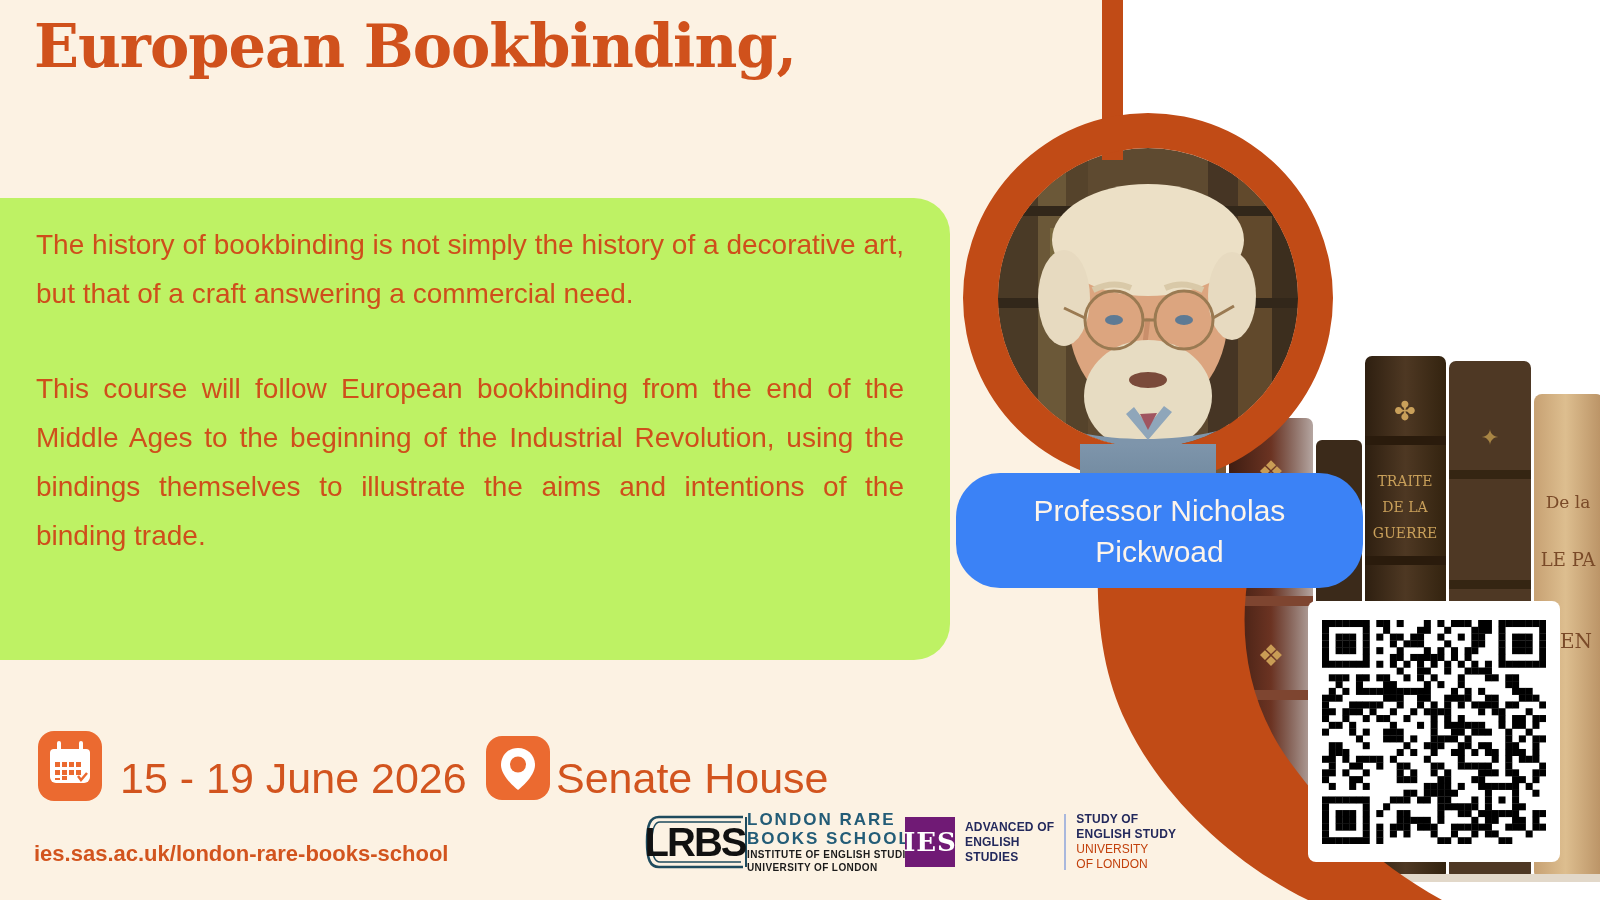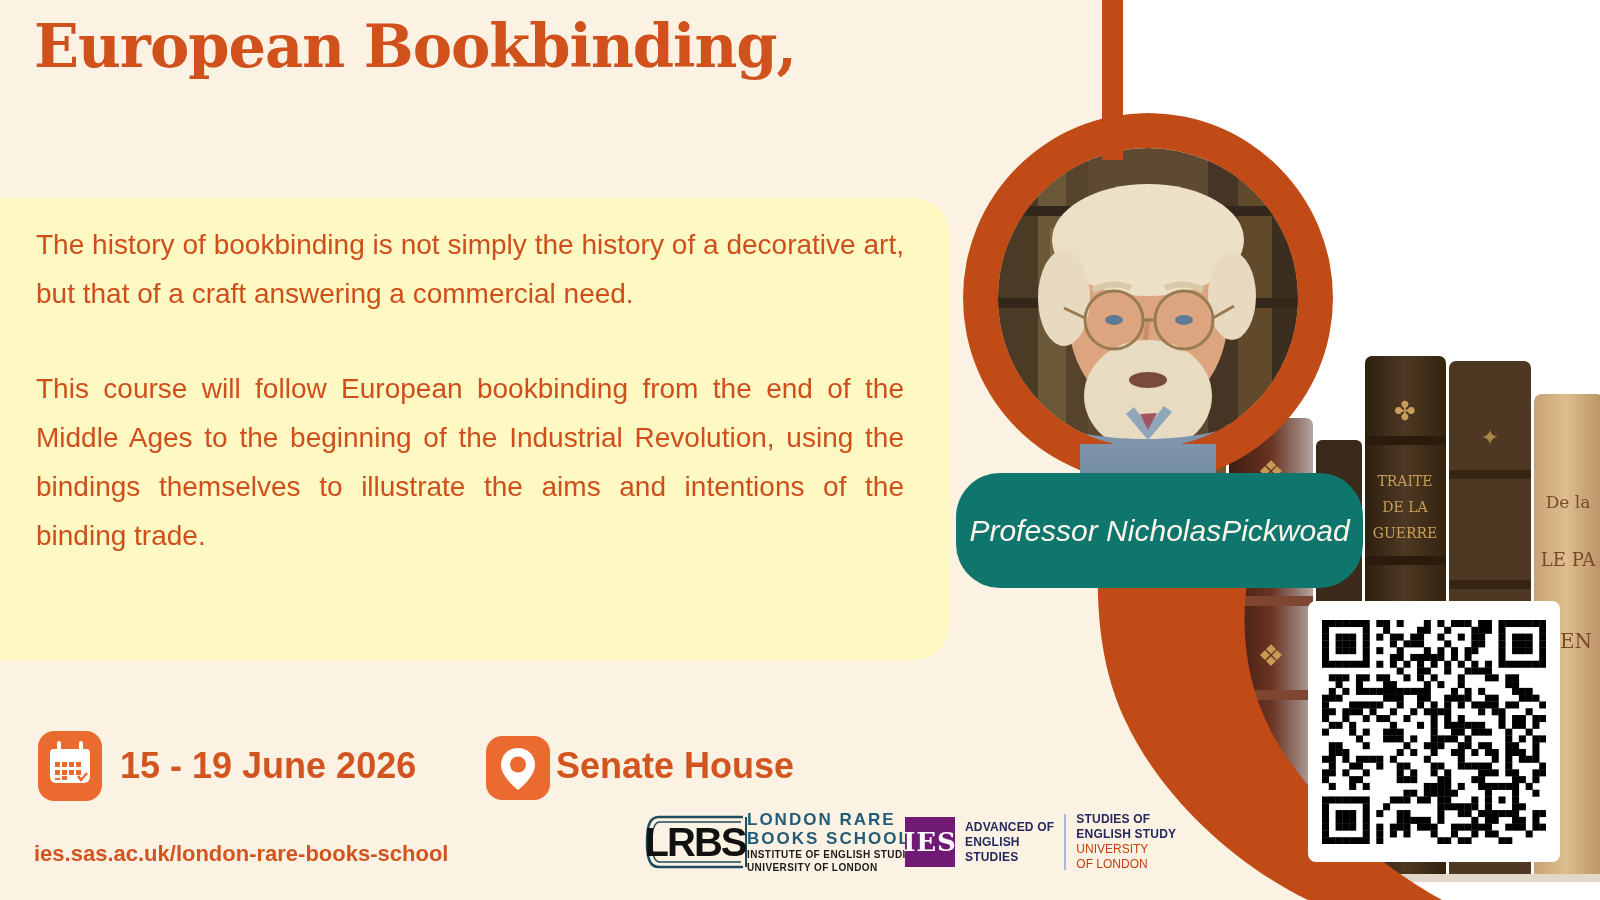--- a/index.html
+++ b/index.html
@@ -2,44 +2,44 @@
 <html><head>
 <meta charset="utf-8">
 <style>
   html,body{margin:0;padding:0;background:#888;}
   .canvas{position:relative;width:1600px;height:900px;overflow:hidden;background:#FCF2E3;
           font-family:"Liberation Sans",sans-serif;}
   .abs{position:absolute;}
   
   .title{left:34px;top:12px;width:900px;font-family:"DejaVu Serif",serif;font-weight:800;
          font-size:59px;line-height:70px;letter-spacing:-1px;color:#D0511C;z-index:7;}
-  .desc-box{left:0;top:198px;width:950px;height:462px;background:#fef9c3;
+  .desc-box{left:0;top:198px;width:950px;height:462px;background:#bef264;
             border-radius:0 36px 36px 0;z-index:2;box-sizing:border-box;
             padding:22px 46px 0 36px;}
   .desc-box p{margin:0;font-size:28px;line-height:49px;color:#CF4E1B;text-align:justify;}
   .desc-box p + p{margin-top:46px;}
   .event-row{left:0;top:731px;width:950px;height:70px;z-index:7;}
   .icon-tile{position:absolute;background:#EB6A30;border-radius:16px;}
   .cal-tile{left:38px;top:0;width:64px;height:70px;}
   .pin-tile{left:486px;top:5px;width:64px;height:64px;}
-  .event-text{position:absolute;top:0;height:70px;line-height:70px;font-weight:bold;
-              font-size:36px;color:#D2541E;letter-spacing:0;}
+  .event-text{position:absolute;top:12px;height:70px;line-height:70px;font-weight:normal;
+              font-size:43px;color:#D2541E;letter-spacing:0;}
   .date-text{left:120px;}
   .venue-text{left:556px;text-align:right;}
   .url{left:34px;top:841px;font-weight:bold;font-size:22px;color:#D2541E;z-index:7;}
   
   svg.layer{left:0;top:0;z-index:1;}
   svg.orange-layer{left:0;top:0;z-index:4;}
   .portrait{left:998px;top:148px;width:300px;height:300px;border-radius:50%;
             overflow:hidden;z-index:3;}
   .shirt-cover{left:1080px;top:444px;width:136px;height:32px;z-index:5;
                background:linear-gradient(#7E95AB,#748CA2);}
-  .name-plate{left:956px;top:473px;width:407px;height:115px;background:#0f766e;
-              border-radius:44px;z-index:6;display:flex;flex-direction:row;
-              justify-content:center;align-items:center;font-style:italic;}
+  .name-plate{left:956px;top:473px;width:407px;height:115px;background:#3b82f6;
+              border-radius:44px;z-index:6;display:flex;flex-direction:column;
+              justify-content:center;align-items:center;}
   .name-plate div{color:#FDF4EA;font-size:30px;line-height:41px;}
   .qr-box{left:1308px;top:601px;width:252px;height:261px;background:#fff;border-radius:8px;
           z-index:6;display:flex;align-items:center;justify-content:center;}
   
   .lrbs{left:645px;top:810px;height:64px;display:flex;align-items:center;z-index:7;}
   .lrbs-book{position:relative;width:100px;height:58px;display:flex;align-items:center;
              justify-content:center;}
   .lrbs-acronym{position:relative;font-weight:bold;font-size:40px;letter-spacing:-2px;
                 color:#111;line-height:1;}
   .lrbs-divider{width:2px;height:50px;background:#1E4B5E;}
@@ -777,20 +777,20 @@
 
   <div class="abs ies">
     <div class="ies-tile">IES</div>
     <div class="ies-col">
       <span class="ies-navy">ADVANCED OF</span>
       <span class="ies-navy">ENGLISH</span>
       <span class="ies-navy">STUDIES</span>
     </div>
     <div class="ies-divider"></div>
     <div class="ies-col">
-      <span class="ies-navy">STUDIES OF</span>
+      <span class="ies-navy">STUDY OF</span>
       <span class="ies-navy">ENGLISH STUDY</span>
       <span class="ies-light">UNIVERSITY</span>
       <span class="ies-light">OF LONDON</span>
     </div>
   </div>
 
 </div>
 
 </body></html>

